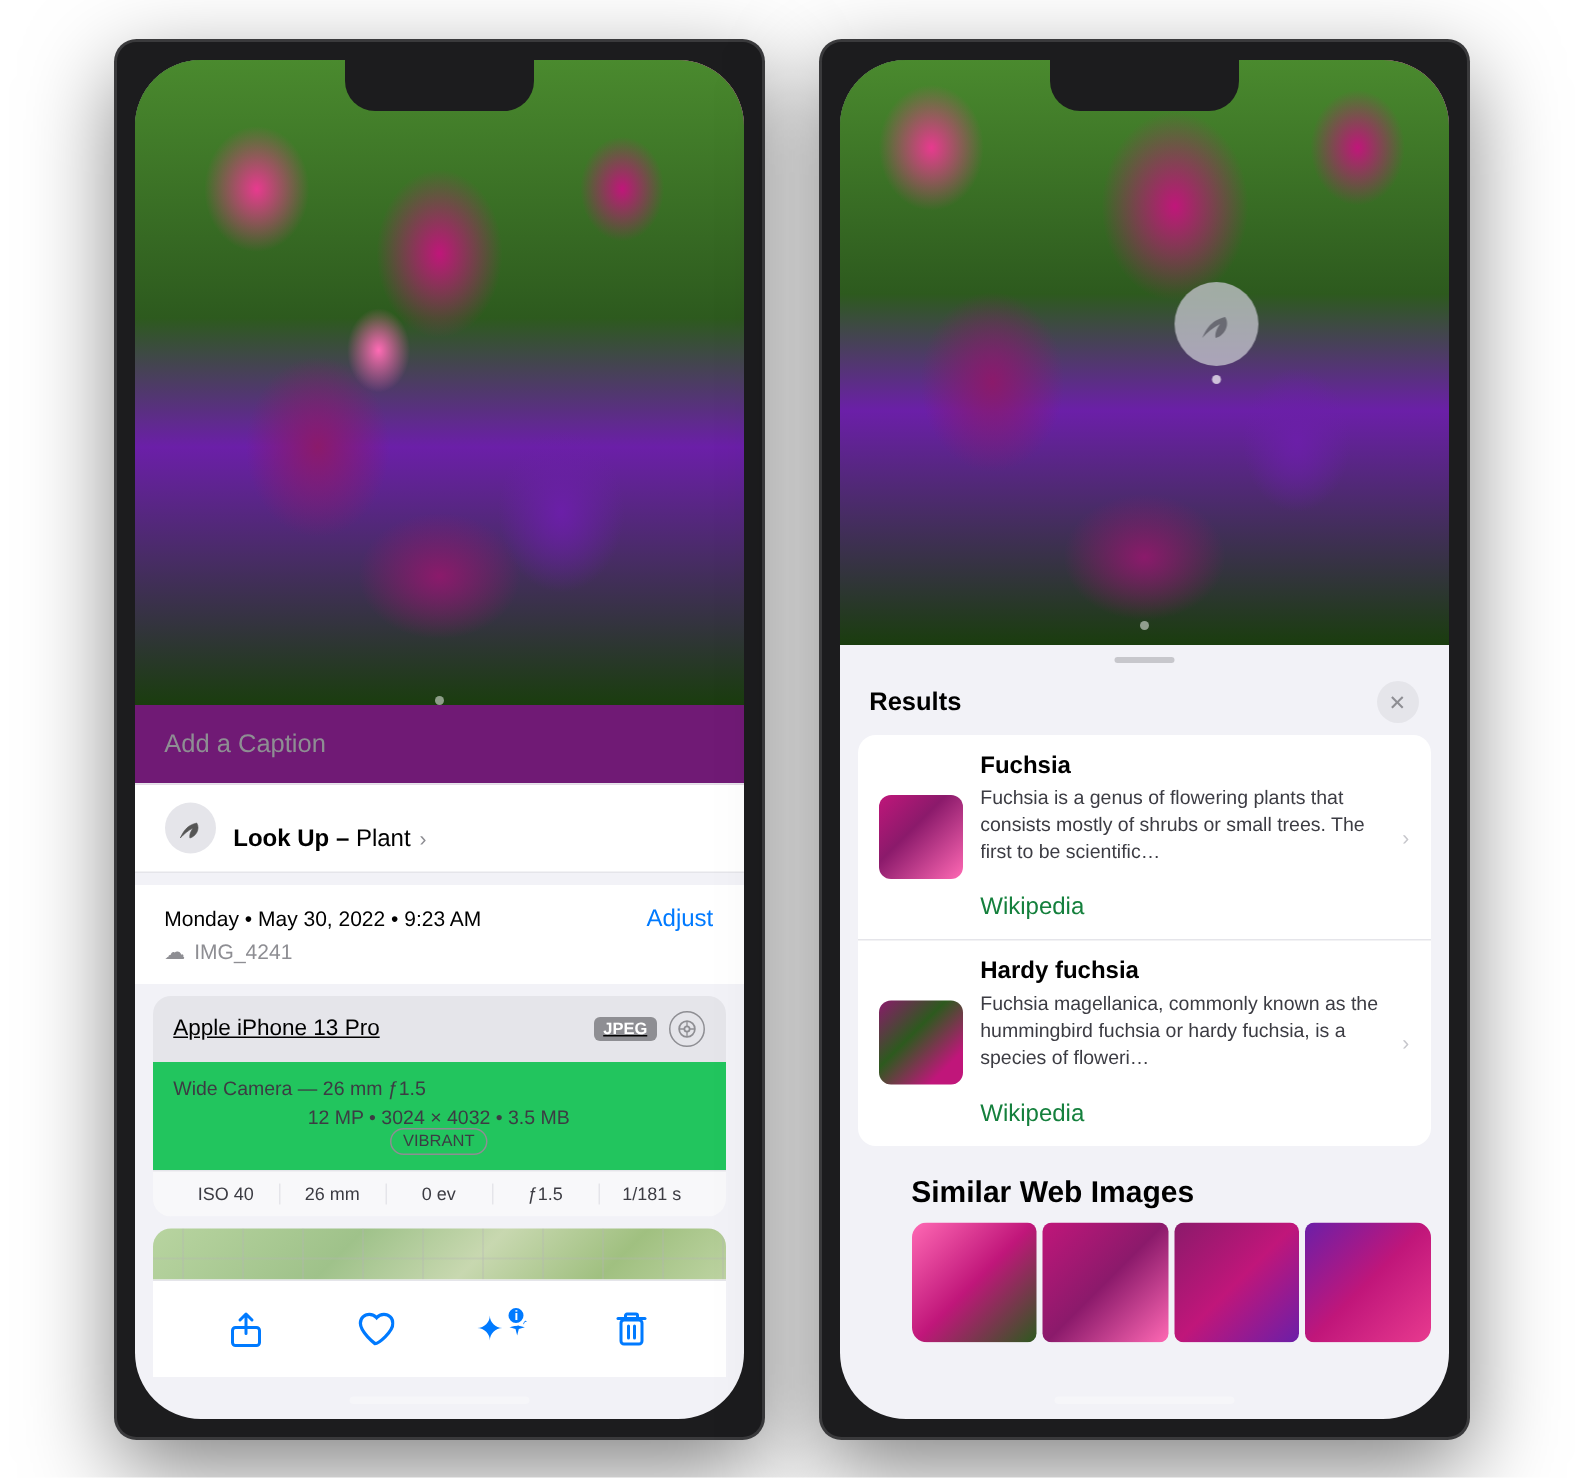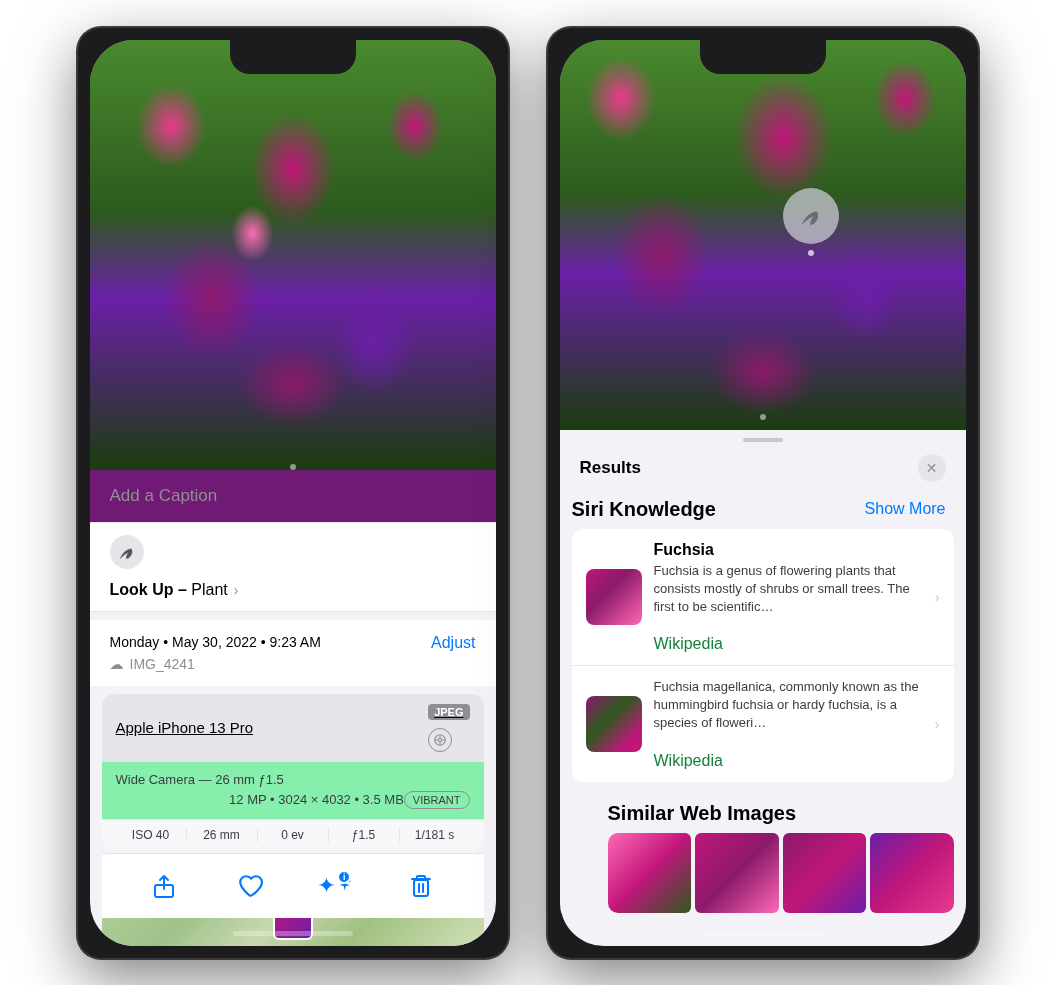--- a/index.html
+++ b/index.html
@@ -12,21 +12,21 @@
       justify-content: center;
       gap: 40px;
       font-family: -apple-system, BlinkMacSystemFont, 'SF Pro Display', 'Helvetica Neue', sans-serif;
     }
 
     
     .phone {
       width: 430px;
       height: 930px;
       background: #1c1c1e;
-      border-radius: 23px;
+      border-radius: 13px;
       position: relative;
       box-shadow: 0 0 0 2px #3a3a3c, 0 20px 60px rgba(0,0,0,0.5);
       overflow: hidden;
       flex-shrink: 0;
     }
 
     .phone-screen {
       position: absolute;
       top: 12px;
       left: 12px;
@@ -118,26 +118,25 @@
       border-bottom: 1px solid #e5e5ea;
     }
 
     .caption-text {
       font-size: 17px;
       color: #8e8e93;
     }
 
     .lookup-row {
       display: flex;
-      align-items: flex-start;
+      align-items: flex-end;
       padding: 12px 20px;
       background: #ffffff;
       border-bottom: 1px solid #e5e5ea;
       gap: 12px;
-      flex-direction: column;
     }
 
     .lookup-icon {
       width: 34px;
       height: 34px;
       background: #e5e5ea;
       border-radius: 50%;
       display: flex;
       align-items: center;
       justify-content: center;
@@ -235,35 +234,36 @@
       height: 24px;
       border: 1.5px solid #8e8e93;
       border-radius: 50%;
       display: flex;
       align-items: center;
       justify-content: center;
     }
 
     .camera-details {
       padding: 10px 14px;
-      background: #86efac;
+      background: #22c55e;
     }
 
     .wide-camera {
       font-size: 13px;
       color: #3c3c43;
       margin-bottom: 4px;
     }
 
     .mp-row {
       display: flex;
       align-items: center;
-      justify-content: flex-end;
+      justify-content: flex-start;
       font-size: 13px;
       color: #3c3c43;
+      flex-direction: column;
     }
 
     .vibrant-badge {
       border: 1px solid #8e8e93;
       color: #3c3c43;
       font-size: 11px;
       padding: 2px 8px;
       border-radius: 12px;
     }
 
@@ -635,21 +635,21 @@
       </div>
       <div class="filename-row">
         <span class="cloud-icon">☁</span>
         <span class="filename-text">IMG_4241</span>
       </div>
     </div>
 
     <div class="camera-section">
       <div class="camera-header">
         <span class="camera-name">Apple iPhone 13 Pro</span>
-        <div style="display:flex;align-items:flex-start;gap:8px;flex-direction:column;">
+        <div style="display:flex;align-items:center;gap:8px;">
           <span class="format-badge">JPEG</span>
           <div class="camera-icon-btn">
             <svg width="14" height="14" viewBox="0 0 24 24" fill="none">
               <circle cx="12" cy="12" r="9" stroke="#8e8e93" stroke-width="2"></circle>
               <circle cx="12" cy="12" r="3" stroke="#8e8e93" stroke-width="2"></circle>
               <line x1="12" y1="3" x2="12" y2="9" stroke="#8e8e93" stroke-width="1.5"></line>
               <line x1="12" y1="15" x2="12" y2="21" stroke="#8e8e93" stroke-width="1.5"></line>
               <line x1="3" y1="12" x2="9" y2="12" stroke="#8e8e93" stroke-width="1.5"></line>
               <line x1="15" y1="12" x2="21" y2="12" stroke="#8e8e93" stroke-width="1.5"></line>
             </svg>
@@ -728,40 +728,37 @@
       <div class="results-handle"></div>
 
       <div class="results-header">
         <span class="results-title">Results</span>
         <div class="close-btn">
           <span>✕</span>
         </div>
       </div>
 
       <div class="siri-knowledge-section">
-        <div class="section-header">
-          <span class="section-title">Siri Knowledge</span>
-          <span class="show-more-btn">Show More</span>
-        </div>
 
         <div class="knowledge-card">
 
           <div class="knowledge-item">
             <div class="knowledge-thumb knowledge-thumb-1"></div>
             <div class="knowledge-content">
               <div class="knowledge-name">Fuchsia</div>
               <div class="knowledge-desc">Fuchsia is a genus of flowering plants that consists mostly of shrubs or small trees. The first to be scientific…</div>
               <div class="knowledge-source">Wikipedia</div>
             </div>
             <span class="knowledge-chevron">›</span>
           </div>
 
           <div class="knowledge-item">
             <div class="knowledge-thumb knowledge-thumb-2"></div>
             <div class="knowledge-content">
+              <div class="knowledge-name">Hardy fuchsia</div>
               <div class="knowledge-desc">Fuchsia magellanica, commonly known as the hummingbird fuchsia or hardy fuchsia, is a species of floweri…</div>
               <div class="knowledge-source">Wikipedia</div>
             </div>
             <span class="knowledge-chevron">›</span>
           </div>
         </div>
       </div>
 
       <div class="similar-section">
         <div class="similar-title">Similar Web Images</div>

